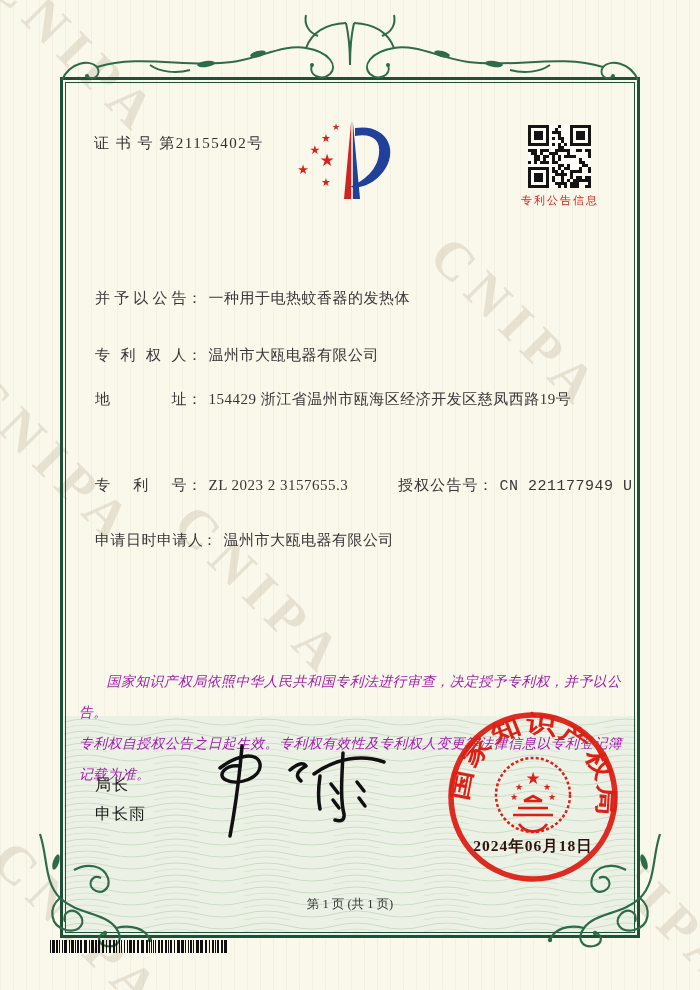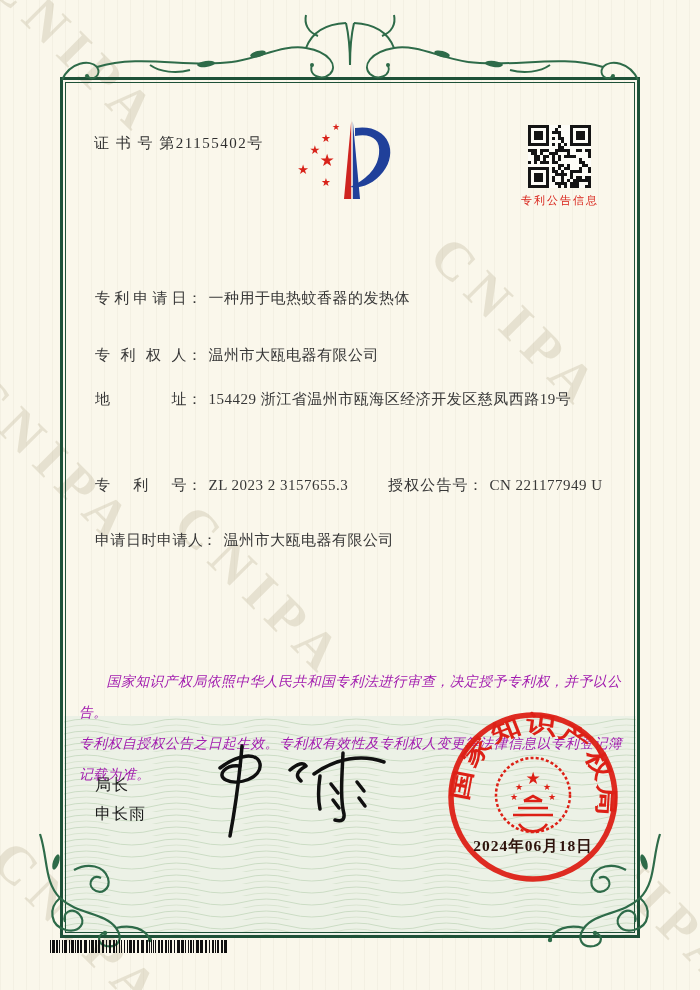--- a/index.html
+++ b/index.html
@@ -17,21 +17,21 @@
   .logo{position:absolute;left:286px;top:108px;z-index:3;}
   .qr{position:absolute;left:528px;top:125px;z-index:3;width:63px;height:63px;}
   .qrcap{position:absolute;left:500px;top:193px;width:120px;z-index:3;text-align:center;
          font-size:11px;font-weight:400;letter-spacing:2px;color:#d8231a;}
   .title{position:absolute;left:0;top:210px;width:100%;z-index:3;text-align:center;
          font-size:32px;font-weight:700;letter-spacing:6px;color:#141414;}
   .row{position:absolute;left:95px;width:520px;z-index:3;font-size:15px;color:#373737;letter-spacing:.5px;white-space:nowrap;}
   .lbl{display:inline-block;text-align:justify;text-align-last:justify;vertical-align:bottom;}
   .w6{width:92px}.w7{width:107px}.wr{width:80px}
   .colon{padding-right:6px}
-  .rcol{position:absolute;left:293px;top:0;white-space:nowrap;}
+  .rcol{position:absolute;left:303px;top:0;white-space:nowrap;font-family:Liberation Mono, monospace;}
   .statement{position:absolute;left:79px;top:666px;width:544px;z-index:3;font-style:italic;
              font-size:13.8px;line-height:31px;letter-spacing:.5px;color:#a21caf;}
   .statement .l1{text-indent:2em;}
   .sigtitle,.signame{position:absolute;left:95px;z-index:3;font-family:"Liberation Sans","DejaVu Sans",sans-serif;
              font-size:16px;font-weight:400;color:#1b1b1b;letter-spacing:1px;text-align:right;}
   .sigtitle{top:775px}.signame{top:804px}
   .sigsvg{position:absolute;left:186px;top:740px;z-index:4;}
   .seal{position:absolute;left:438px;top:702px;z-index:4;}
   .footer{position:absolute;left:0;top:896px;width:100%;z-index:3;text-align:center;font-size:12.5px;color:#333;}
   .barcode{position:absolute;left:50px;top:939px;z-index:3;}
@@ -333,21 +333,21 @@
           <rect x="45" y="60" width="3" height="3"></rect>
           <rect x="48" y="60" width="3" height="3"></rect>
           <rect x="57" y="60" width="3" height="3"></rect>
           <rect x="60" y="60" width="3" height="3"></rect>
         </g>
       </svg></div>
   <div class="qrcap">专利公告信息</div>
 
 
   <div class="row" style="top:289px">
-    <span class="lbl w6">专利申请日</span><span class="colon">：</span><span>一种用于电热蚊香器的发热体</span>
+    <span class="lbl w6">并予以公告</span><span class="colon">：</span><span>一种用于电热蚊香器的发热体</span>
   </div>
   <div class="row" style="top:346px">
     <span class="lbl w6">专利权人</span><span class="colon">：</span><span>温州市大瓯电器有限公司</span>
   </div>
   <div class="row" style="top:390px">
     <span class="lbl w6">地址</span><span class="colon">：</span><span>154429 浙江省温州市瓯海区经济开发区慈凤西路19号</span>
   </div>
   <div class="row" style="top:476px">
     <span class="lbl w6">专利号</span><span class="colon">：</span><span>ZL 2023 2 3157655.3</span>
     <span class="rcol">
@@ -395,20 +395,21 @@
         <path d="M-9 4 l9 -5 l9 5"></path>
         <path d="M-14 27 A 17 17 0 0 0 14 27"></path>
       </g>
     </g>
     <text font-size="23" font-weight="700" fill="#dd2016" letter-spacing="2">
       <textPath href="#sealArc" startOffset="4" textLength="228" lengthAdjust="spacingAndGlyphs">国家知识产权局</textPath>
     </text>
     <text y="54" text-anchor="middle" font-size="15.5" font-weight="700" fill="#2e120b" letter-spacing="1">2024年06月18日</text>
   </svg>
 
+  <div class="footer">第 1 页 (共 1 页)</div>
 
   <div class="barcode" id="barcodebox"><svg width="180" height="13">
         <g fill="#101010">
           <rect x="0" y="0" width="1" height="13"></rect>
           <rect x="2" y="0" width="3" height="13"></rect>
           <rect x="6" y="0" width="2" height="13"></rect>
           <rect x="9" y="0" width="1" height="13"></rect>
           <rect x="12" y="0" width="1" height="13"></rect>
           <rect x="14" y="0" width="3" height="13"></rect>
           <rect x="19" y="0" width="1" height="13"></rect>

